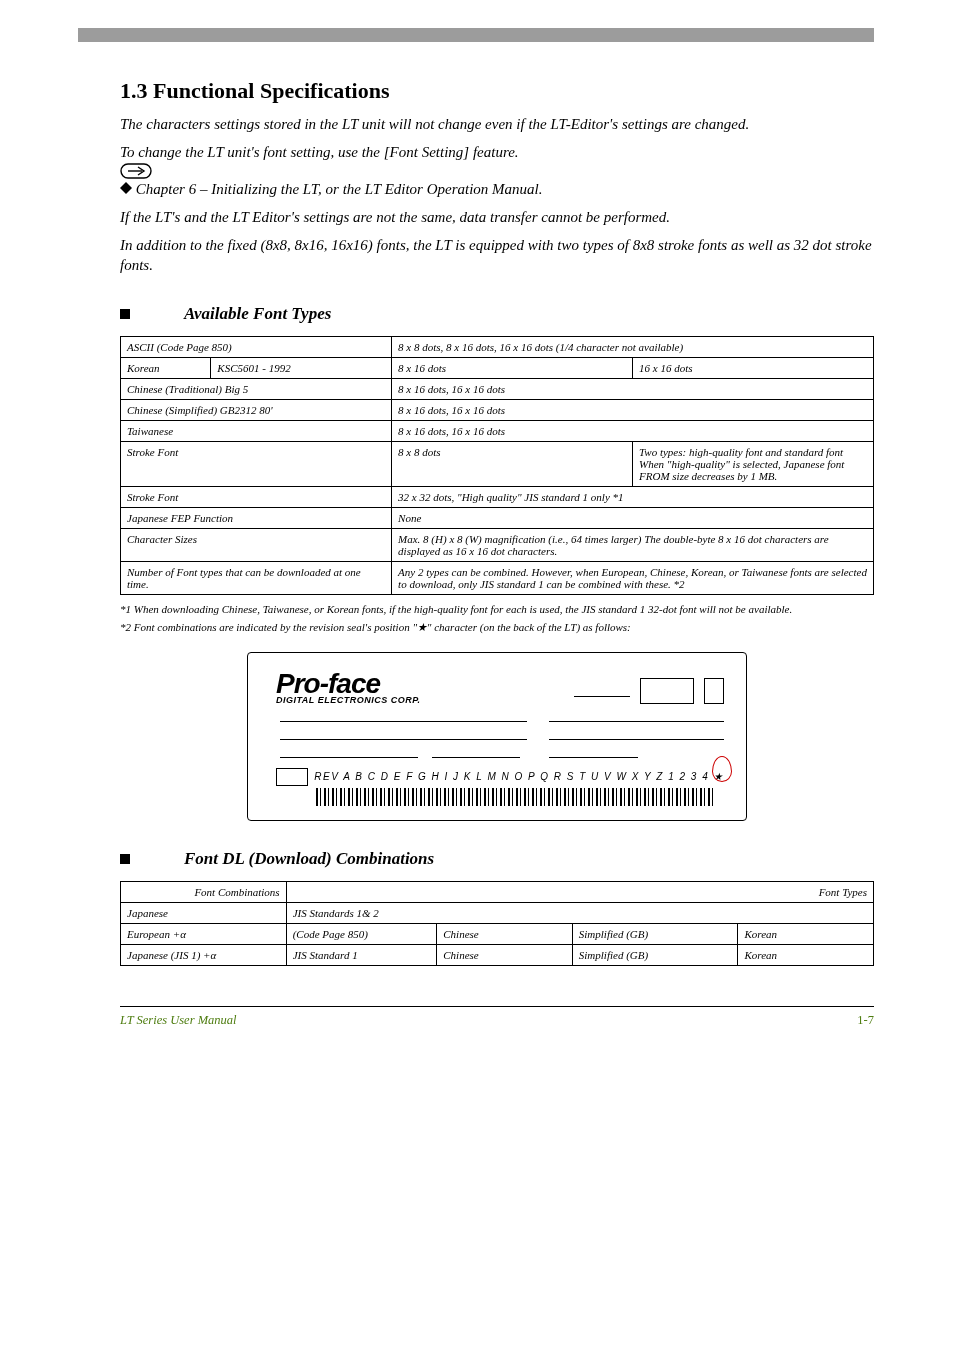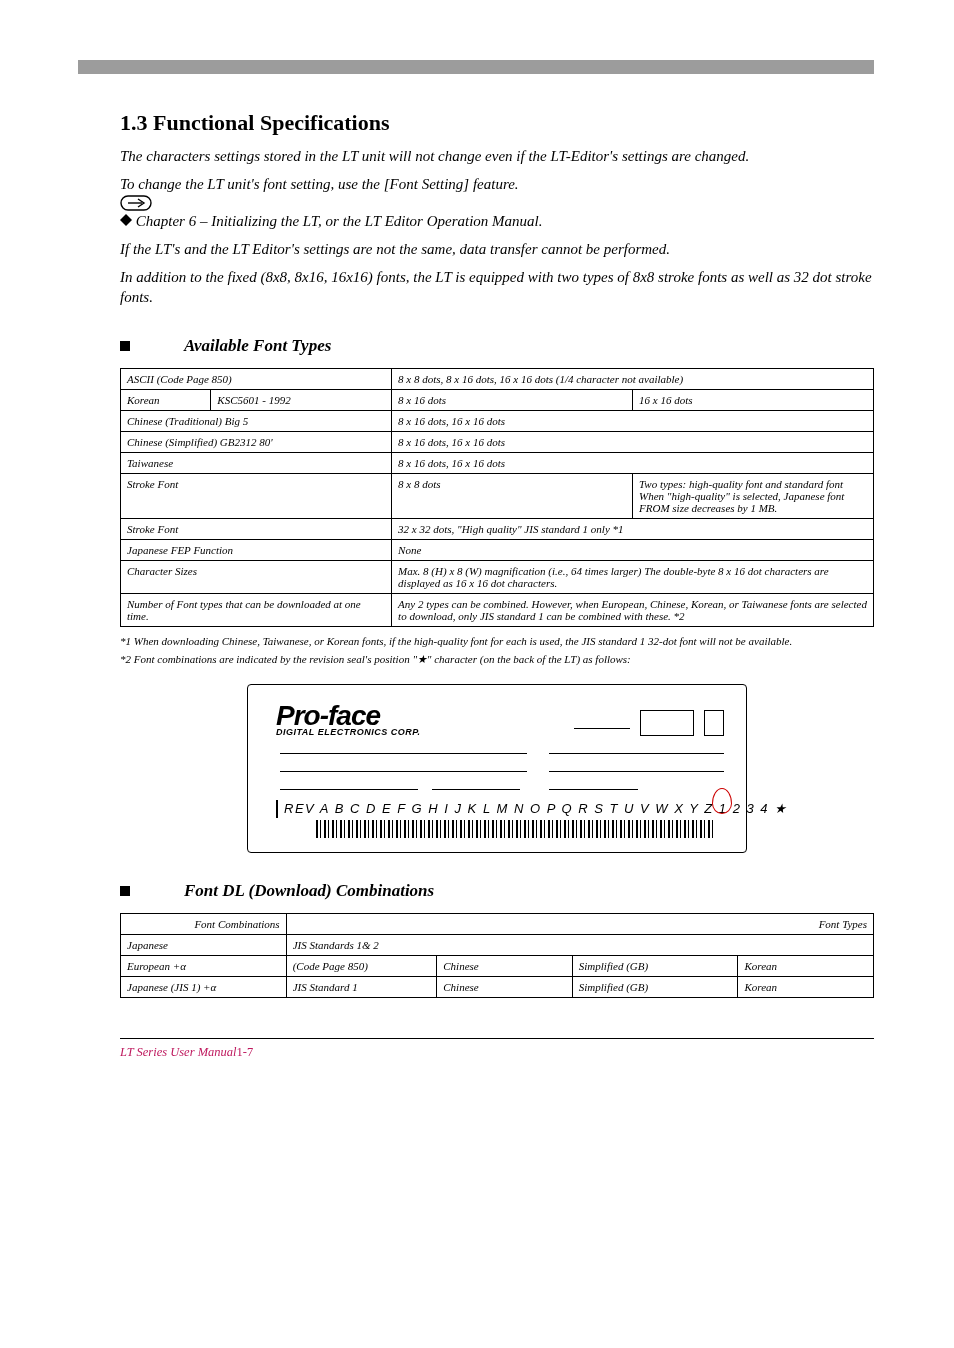--- a/index.html
+++ b/index.html
@@ -6,21 +6,21 @@
   body {
     margin: 0;
     padding: 0;
     font-family: "Times New Roman", Times, serif;
     font-size: 14px;
     color: #000;
     width: 954px;
     background: #fff;
   }
   .page {
-    padding: 60px 80px 30px 120px;
+    padding: 28px 80px 30px 120px;
     position: relative;
   }
   .graybar {
     height: 14px;
     background: #9c9c9c;
     margin-bottom: 36px;
     margin-left: -42px;
     margin-right: 0;
   }
   .section-title {
@@ -89,21 +89,21 @@
   .np-right { display: flex; align-items: center; gap: 10px; }
   .np-box { border: 1px solid #000; width: 54px; height: 26px; }
   .np-smallbox { border: 1px solid #000; width: 20px; height: 26px; }
   .np-line { display: flex; justify-content: space-between; margin-top: 6px; font-size: 10px; }
   .np-under { border-bottom: 1px solid #000; flex: 1; margin-left: 4px; height: 12px; }
   .np-cell { display: flex; align-items: flex-end; }
   .np-left-col { width: 56%; }
   .np-right-col { width: 40%; }
   .np-rev-row { margin-top: 10px; display: flex; align-items: center; }
   .np-rev-box { border: 1px solid #000; width: 34px; height: 18px; }
-  .np-rev-text { font-size: 13px; letter-spacing: 1.5px; margin-left: 6px; white-space: nowrap; }
+  .np-rev-text { font-size: 10px; letter-spacing: 1.5px; margin-left: 6px; white-space: nowrap; }
   .np-circle {
     position: absolute;
     right: 14px;
     bottom: 38px;
     width: 20px; height: 26px;
     border: 1.5px solid #c00;
     border-radius: 50% / 60% 60% 40% 40%;
   }
   .np-barcode {
     margin-top: 2px;
@@ -111,24 +111,24 @@
     width: 400px;
     height: 18px;
     background: repeating-linear-gradient(90deg, #000 0 2px, #fff 2px 4px, #000 4px 5px, #fff 5px 8px);
   }
   
   .page-footer {
     border-top: 1px solid #000;
     margin-top: 40px;
     padding-top: 6px;
     display: flex;
-    justify-content: flex-start;
+    justify-content: space-between;
     font-size: 12.5px;
     font-style: italic;
-    color: #be185d;
+    color: #4d7c0f;
   }
   .page-footer .pg { font-style: normal; font-weight: normal; }
   
   .refer-icon svg { display: block; }
 </style>
 </head>
 <body>
 
 <div class="page">
   <div class="graybar"></div>

